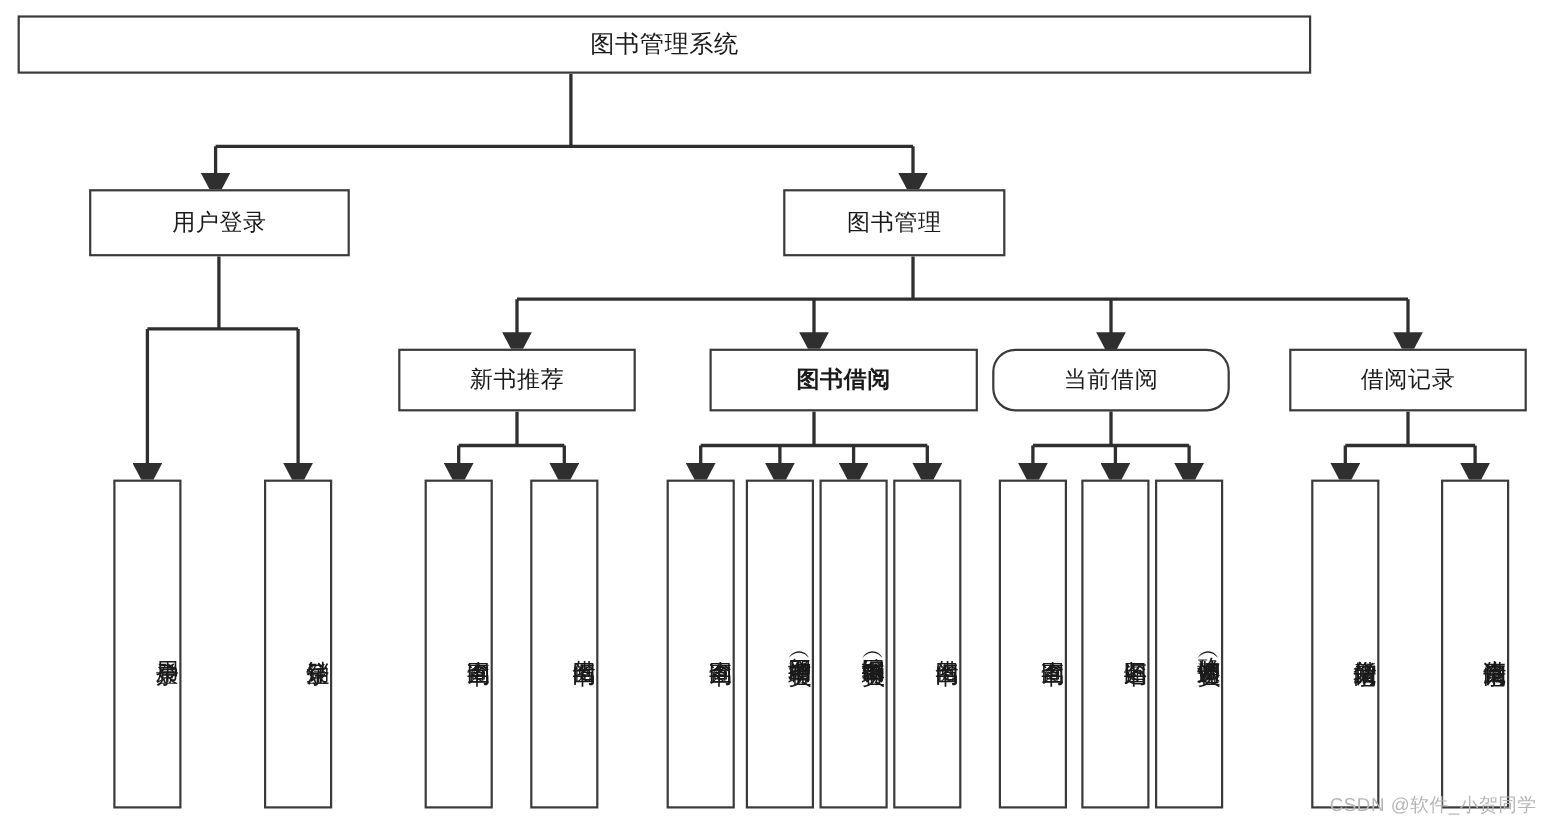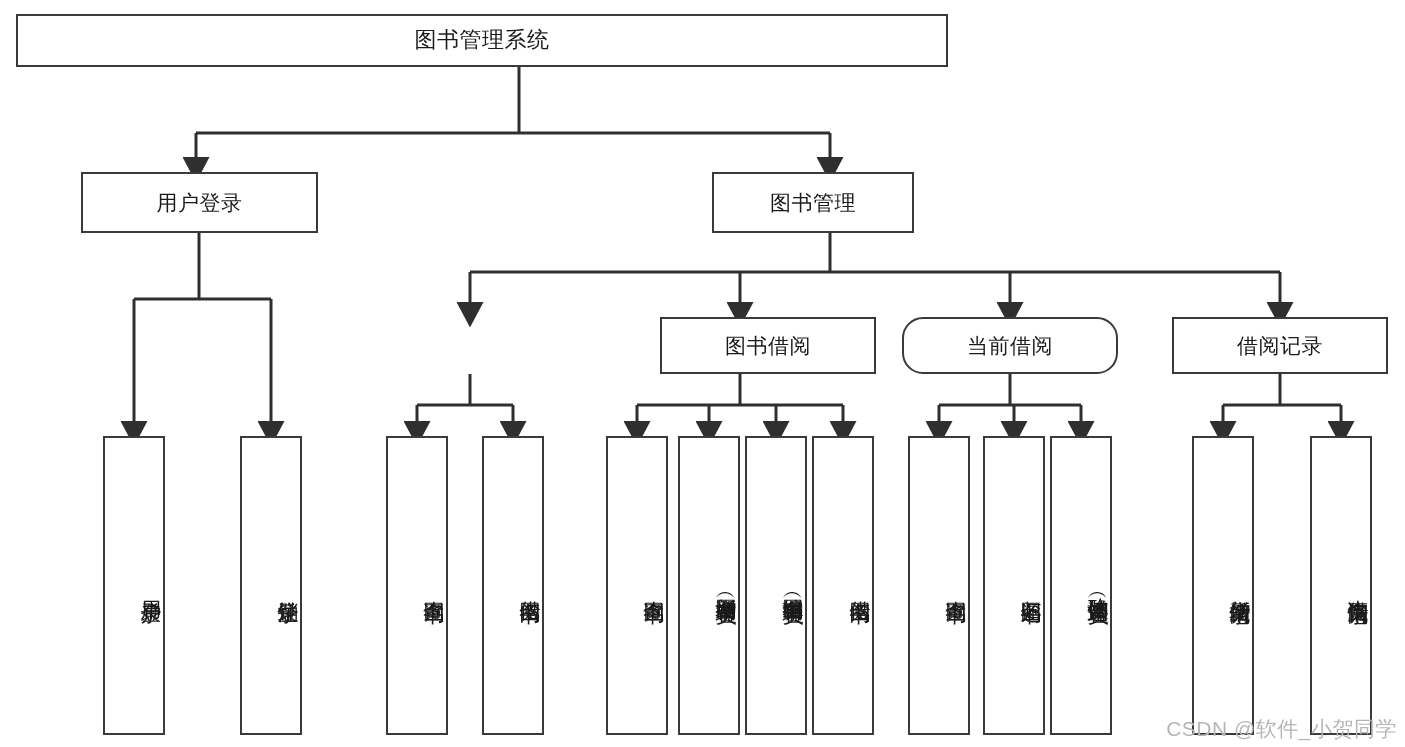--- a/index.html
+++ b/index.html
@@ -54,21 +54,21 @@
     padding-bottom: 14px;
   }
   .node-v > span {
     writing-mode: vertical-rl;
     text-orientation: upright;
   }
   .watermark {
     position: absolute;
     right: 8px;
     bottom: 4px;
-    font-size: 21px;
+    font-size: 17px;
     color: #b6b6b6;
     white-space: nowrap;
     letter-spacing: 0.5px;
   }
 </style>
 </head>
 <body>
 
 <div id="diagram-root">
 
@@ -115,32 +115,35 @@
       <path d="M1014,405 L1014,424" marker-end="url(#arrow)"></path>
       <path d="M1081,405 L1081,424" marker-end="url(#arrow)"></path>
 
       <path d="M1280,374 L1280,405"></path>
       <path d="M1223,405 L1341,405"></path>
       <path d="M1223,405 L1223,424" marker-end="url(#arrow)"></path>
       <path d="M1341,405 L1341,424" marker-end="url(#arrow)"></path>
     </g>
   </svg>
 
-  <div class="node node-h node-title" style="left:16px; top:14px; width:932px; height:53px;">
+  <div class="node node-h node-title" style="left:16px; top:14px; width:1176px; height:53px;">
     <span>图书管理系统</span>
   </div>
 
   <div class="node node-h" style="left:81px; top:172px; width:237px; height:61px;">
     <span>用户登录</span>
   </div>
   <div class="node node-h" style="left:712px; top:172px; width:202px; height:61px;">
     <span>图书管理</span>
   </div>
 
-  <div class="node node-h" style="left:660px; top:317px; width:216px; height:57px;">
+  <div class="node node-h" style="left:362px; top:317px; width:216px; height:57px;">
+    <span>新书推荐</span>
+  </div>
+  <div class="node node-h" style="left:645px; top:317px; width:244px; height:57px;font-weight:bold;">
     <span>图书借阅</span>
   </div>
   <div class="node node-h" style="left:902px; top:317px; width:216px; height:57px;border-radius:21px;">
     <span>当前借阅</span>
   </div>
   <div class="node node-h" style="left:1172px; top:317px; width:216px; height:57px;">
     <span>借阅记录</span>
   </div>
 
   <div class="node node-v" style="left:103px; top:436px; width:62px; height:299px;">

